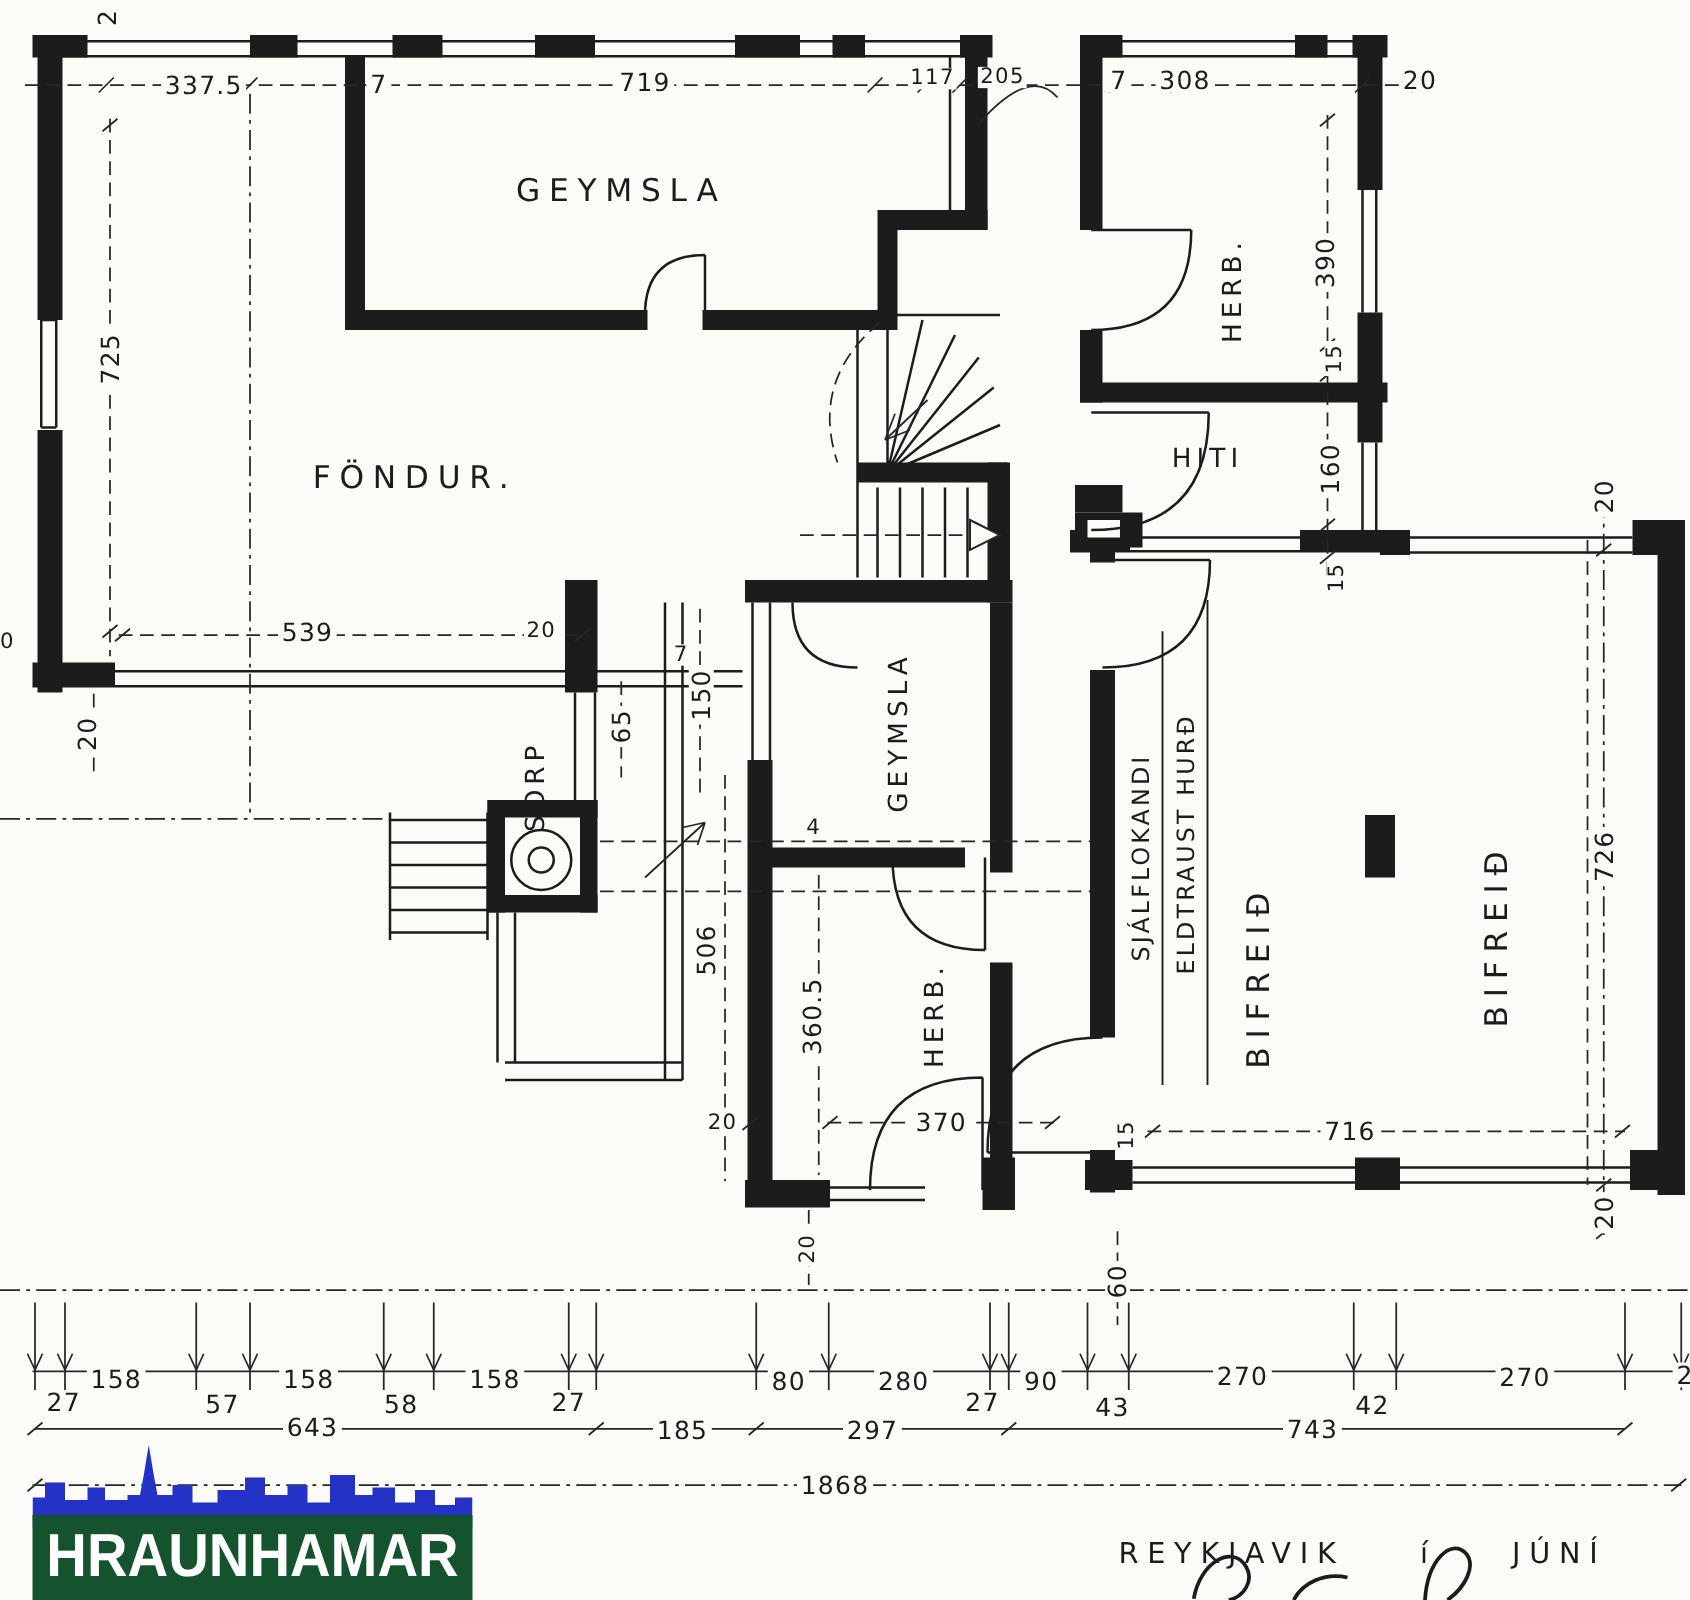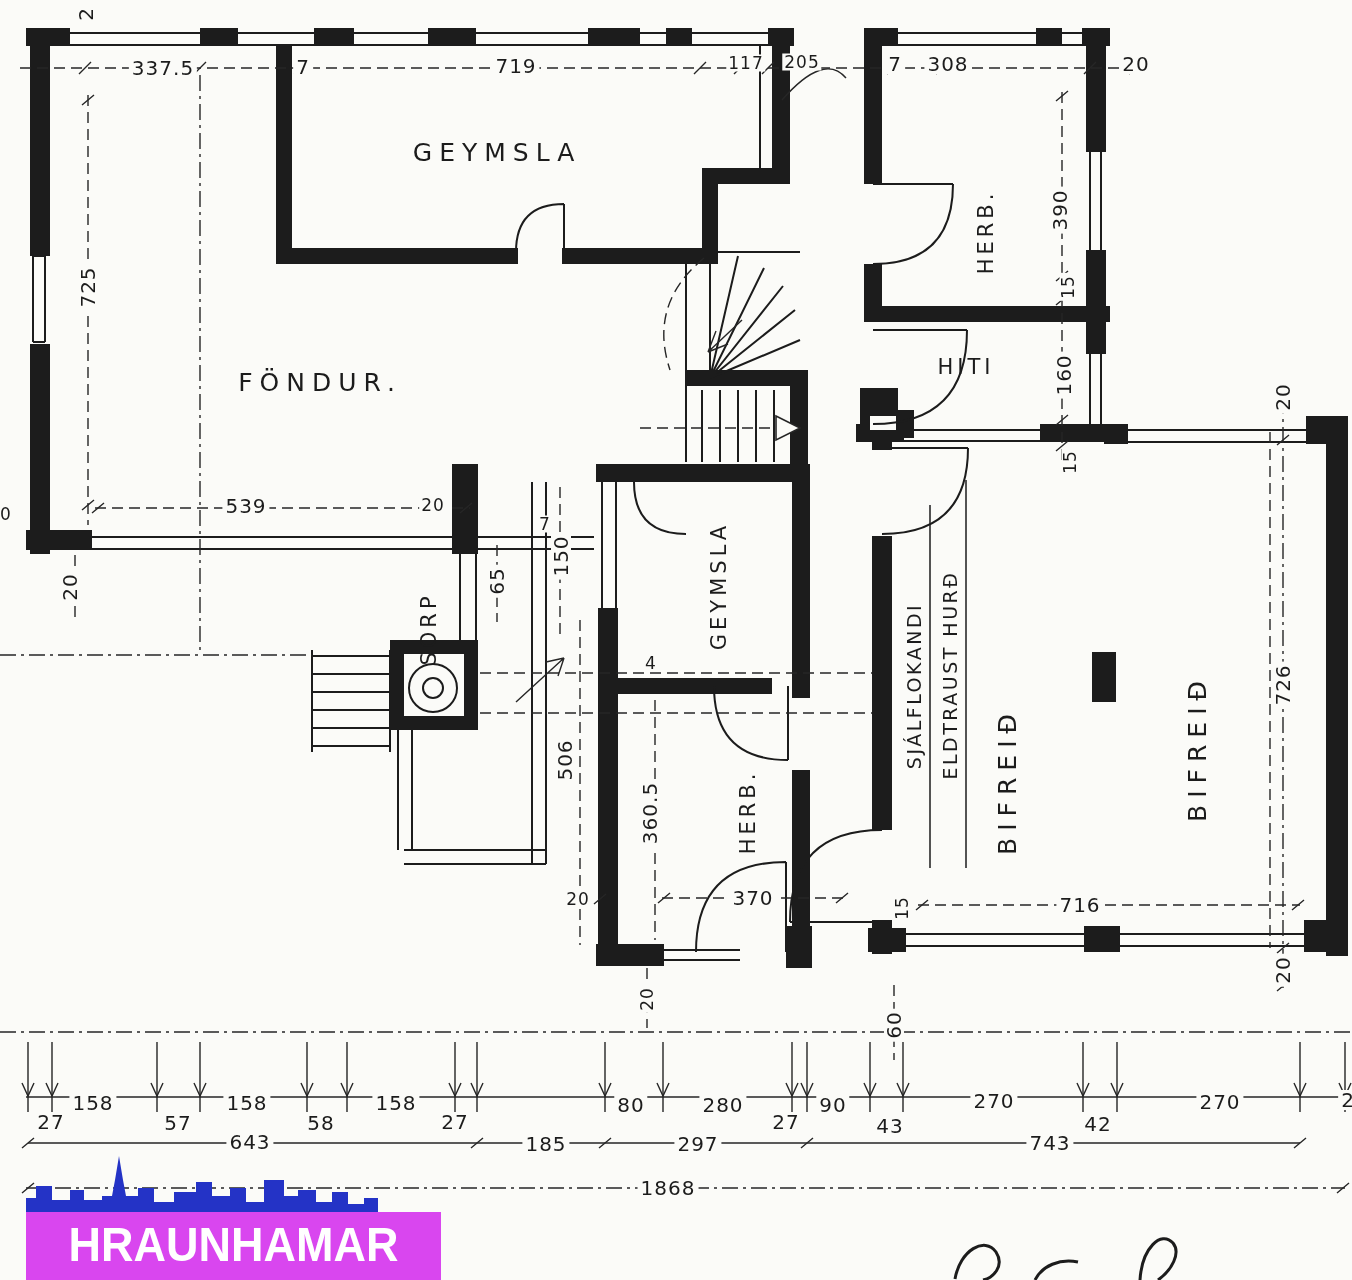--- a/index.html
+++ b/index.html
@@ -8,21 +8,21 @@
   svg.plan{position:absolute;left:0;top:0}
   .lbl{position:absolute;white-space:nowrap;line-height:1;transform:translate(-50%,-50%)}
   .lbl.v{transform:translate(-50%,-50%) rotate(-90deg)}
   .room{font-size:25px;letter-spacing:7px;font-weight:500}
   .room.sm{font-size:21px;letter-spacing:4px}
   .dim{font-size:20px;letter-spacing:1px;background:#fbfbf8;padding:0 3px}
   .dim.sm{font-size:17px;padding:0 2px}
   .note{font-size:19px;letter-spacing:2.5px;background:#fbfbf8}
   .hand{font-size:23px;letter-spacing:7px;word-spacing:46px}
   .logo{position:absolute;left:26px;top:1152px;width:352px;height:128px}
-  .logo .band{position:absolute;left:0;top:60px;width:415px;height:68px;background:#d946ef}
+  .logo .band{position:absolute;left:0;top:60px;width:352px;height:68px;background:#14532d}
   .logo .band div{width:100%;text-align:center;color:#fff;font-weight:bold;
                   font-size:45px;letter-spacing:0px;line-height:66px;
                   font-family:"Liberation Sans",sans-serif;transform:scaleY(1.08)}
 </style>
 </head>
 <body>
 
 <div class="stage">
 
 <svg class="plan" width="1352" height="1280" viewBox="0 0 1352 1280">
@@ -164,21 +164,21 @@
     <path d="M782 100 Q824 52 846 78"></path>
   </g>
   <path d="M776 416 L800 428 L776 440 Z" fill="#fbfbf8" stroke="#262626" stroke-width="1.6"></path>
 
   <path fill="none" stroke="#1c1c1c" stroke-width="3" d="M955 1279 C960 1250 985 1236 996 1252 C1005 1266 993 1278 983 1280
            M1035 1280 C1042 1266 1060 1258 1078 1262
            M1140 1280 C1142 1248 1161 1230 1173 1243 C1181 1253 1172 1270 1158 1280"></path>
 </svg>
 
   <span class="lbl room" style="left:497px;top:152px">GEYMSLA</span>
-  <span class="lbl room" style="left:320px;top:382px">FÖNDUR.</span>
+  <span class="lbl room" style="left:332px;top:382px">FÖNDUR.</span>
   <span class="lbl room v sm" style="left:986px;top:232px">HERB.</span>
   <span class="lbl room sm" style="left:966px;top:367px">HITI</span>
   <span class="lbl room v sm" style="left:719px;top:586px">GEYMSLA</span>
   <span class="lbl room v sm" style="left:748px;top:812px">HERB.</span>
   <span class="lbl room v sm" style="left:429px;top:629px">SORP</span>
   <span class="lbl room v" style="left:1007px;top:781px">BIFREIÐ</span>
   <span class="lbl room v" style="left:1197px;top:748px">BIFREIÐ</span>
 
   <span class="lbl note v" style="left:914px;top:686px">SJÁLFLOKANDI</span>
   <span class="lbl note v" style="left:950px;top:675px">ELDTRAUST HURÐ</span>
@@ -245,14 +245,15 @@
         L76 48 L76 44 L86 44 L89 28 L93 4 L97 28 L100 44 L112 44 L112 36 L128 36 L128 50
         L148 50 L148 40 L170 40 L170 30 L186 30 L186 44 L204 44 L204 36 L220 36 L220 50
         L238 50 L238 28 L258 28 L258 44 L272 44 L272 38 L290 38 L290 50 L306 50 L306 40
         L322 40 L322 52 L338 52 L338 46 L352 46 L352 70 Z"></path>
     </svg>
     <div class="band">
       <div>HRAUNHAMAR</div>
     </div>
   </div>
 
+  <span class="lbl hand" style="left:1090px;top:1244px">REYKJAVIK í JÚNÍ</span>
 
 </div>
 
 </body></html>

